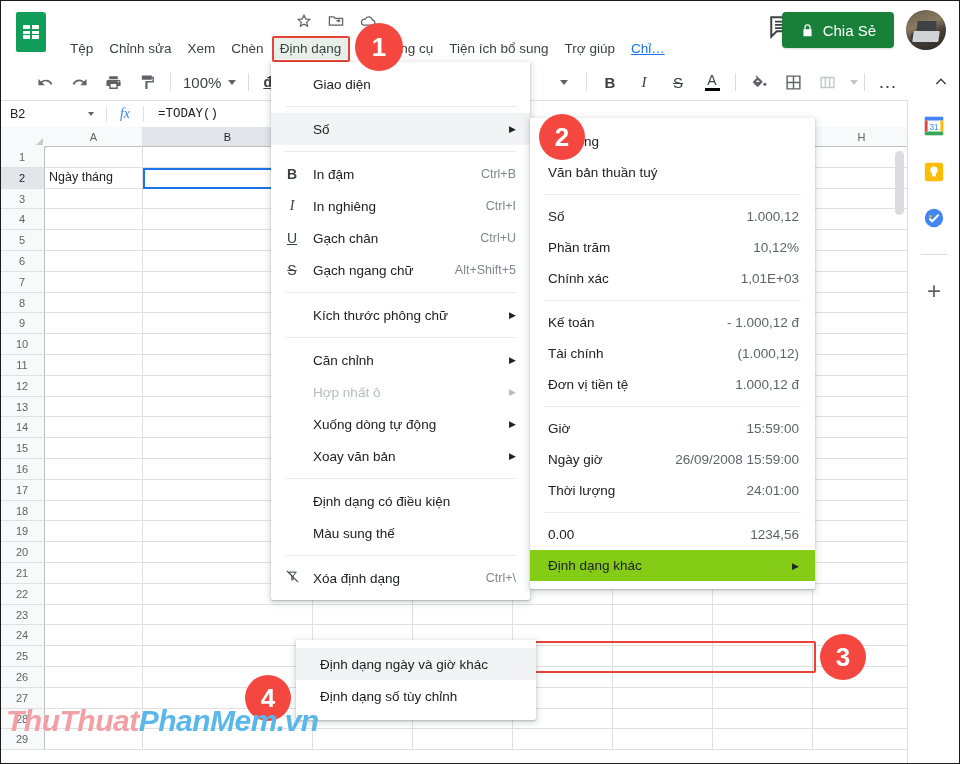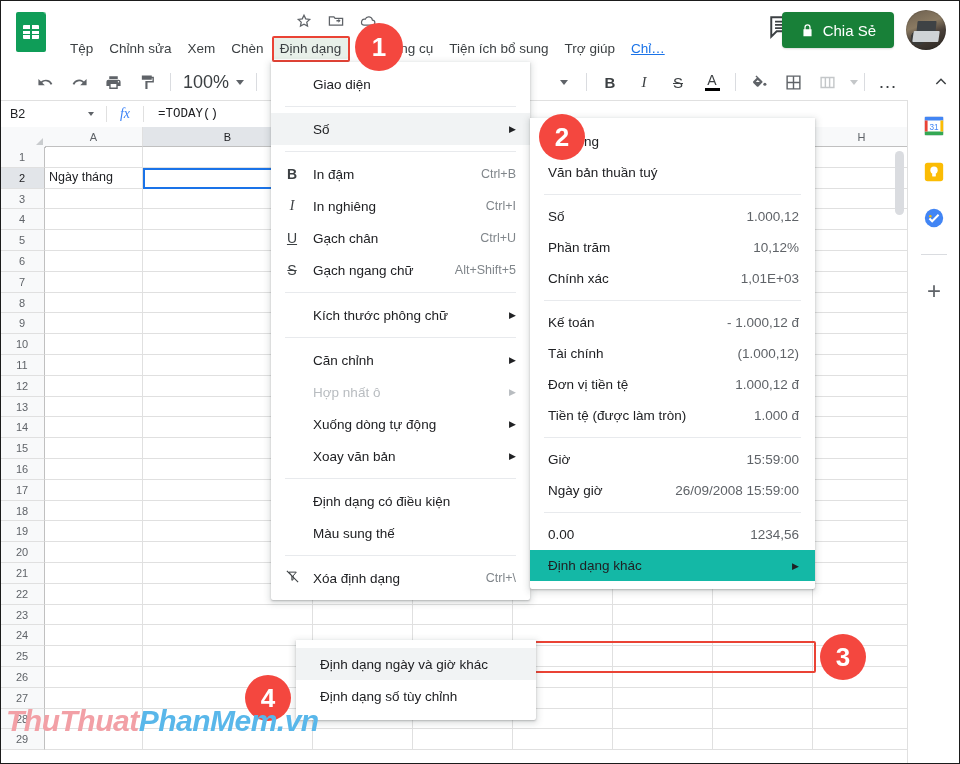--- a/index.html
+++ b/index.html
@@ -61,21 +61,21 @@
     overflow:hidden;box-shadow:inset 0 0 0 1px rgba(0,0,0,.1);
   }
   .avatar .lap{position:absolute;left:7px;bottom:8px;width:26px;height:11px;background:#cfd3d6;transform:skewX(-8deg);border-radius:1px;}
   .avatar .scr{position:absolute;left:11px;bottom:17px;width:19px;height:12px;background:#3e4245;transform:skewX(-6deg);border-radius:1px;}
 
   
   .toolbar{position:absolute;left:0;top:64px;width:908px;height:36px;background:#fff;display:flex;align-items:center;}
   .tb-ic{width:28px;height:28px;margin:0 3px;display:flex;align-items:center;justify-content:center;border-radius:3px;cursor:pointer;color:#5f6368;font-size:15px;}
   .tb-ic svg{fill:#5f6368;}
   .tb-sep{width:1px;height:18px;background:#dadce0;margin:0 6px;}
-  .zoom-sel{display:flex;align-items:center;gap:7px;padding:0 6px;font-size:18px;color:#3c4043;cursor:pointer;}
+  .zoom-sel{display:flex;align-items:center;gap:7px;padding:0 6px;font-size:15px;color:#3c4043;cursor:pointer;}
   .caret{width:0;height:0;border-left:4px solid transparent;border-right:4px solid transparent;border-top:5px solid #5f6368;}
   .tb-txt{font-size:14px;color:#3c4043;padding:0 8px;cursor:pointer;}
 
   
   .fbar{position:absolute;left:0;top:100px;width:908px;height:26px;border-top:1px solid #e0e0e0;border-bottom:1px solid #e0e0e0;background:#fff;display:flex;align-items:center;}
   .namebox{width:72px;font-size:12.5px;color:#202124;padding-left:10px;cursor:text;}
   .namebox-caret{width:0;height:0;border-left:3.5px solid transparent;border-right:3.5px solid transparent;border-top:4.5px solid #5f6368;margin-left:6px;}
   .fx{width:36px;text-align:center;font-style:italic;color:#3b82f6;font-size:14px;font-family:"Liberation Serif",serif;}
   .fdiv{width:1px;height:16px;background:#e0e0e0;}
   .finput{flex:1;padding-left:14px;font-size:12.5px;color:#202124;font-family:"Liberation Mono","DejaVu Sans Mono",monospace;cursor:text;}
@@ -114,21 +114,21 @@
   .mrow{display:flex;align-items:center;height:32px;font-size:13.5px;color:#202124;padding:0 14px 0 0;white-space:nowrap;cursor:pointer;box-sizing:border-box;}
   .mrow.hover{background:#f1f3f4;}
   .mrow.dis{color:#b8bcc0;}
   .mrow .mico{width:42px;text-align:center;font-size:14px;color:#3c4043;flex:0 0 42px;}
   .mrow .mlabel{flex:1;}
   .mrow .macc{color:#80868b;font-size:12.5px;margin-left:22px;}
   .mrow .marrow{margin-left:20px;font-size:9px;color:#202124;}
   .mrow .marrow.dis{color:#b8bcc0;}
   .msep{height:1px;background:#e8eaed;margin:6px 14px 6px 14px;}
   .mrow2{display:flex;align-items:center;justify-content:space-between;height:31px;font-size:13.5px;color:#202124;padding:0 16px 0 18px;white-space:nowrap;cursor:pointer;box-sizing:border-box;}
-  .mrow2.hover{background:#14b8a6;}
+  .mrow2.hover{background:#84cc16;}
   .mrow2 .mval{color:#5f6368;margin-left:30px;}
   .mrow3{display:flex;align-items:center;height:32px;font-size:13.5px;color:#202124;padding:0 18px 0 24px;white-space:nowrap;cursor:pointer;box-sizing:border-box;}
   .mrow3.hover{background:#f1f3f4;}
 
   
   .badge{
     position:absolute;border-radius:50%;background:#f4473f;color:#fff;
     display:flex;align-items:center;justify-content:center;font-size:26px;font-weight:bold;z-index:60;
     font-family:"Liberation Sans",sans-serif;
   }
@@ -765,32 +765,32 @@
         <span class="mval">- 1.000,12 đ</span>
       </div>
       <div class="mrow2">
         <span>Tài chính</span>
         <span class="mval">(1.000,12)</span>
       </div>
       <div class="mrow2">
         <span>Đơn vị tiền tệ</span>
         <span class="mval">1.000,12 đ</span>
       </div>
-      <div class="mrow2">
-        <span>Tiền tệ (được làm tròn)</span>
-        <span class="mval">1.000 đ</span>
-      </div>
       <div class="msep"></div>
       <div class="mrow2">
         <span>Giờ</span>
         <span class="mval">15:59:00</span>
       </div>
       <div class="mrow2">
         <span>Ngày giờ</span>
         <span class="mval">26/09/2008 15:59:00</span>
+      </div>
+      <div class="mrow2">
+        <span>Thời lượng</span>
+        <span class="mval">24:01:00</span>
       </div>
       <div class="msep"></div>
       <div class="mrow2">
         <span>0.00</span>
         <span class="mval">1234,56</span>
       </div>
       <div class="mrow2 hover">
         <span>Định dạng khác</span>
         <span style="font-size: 9px;">▶</span>
       </div>

